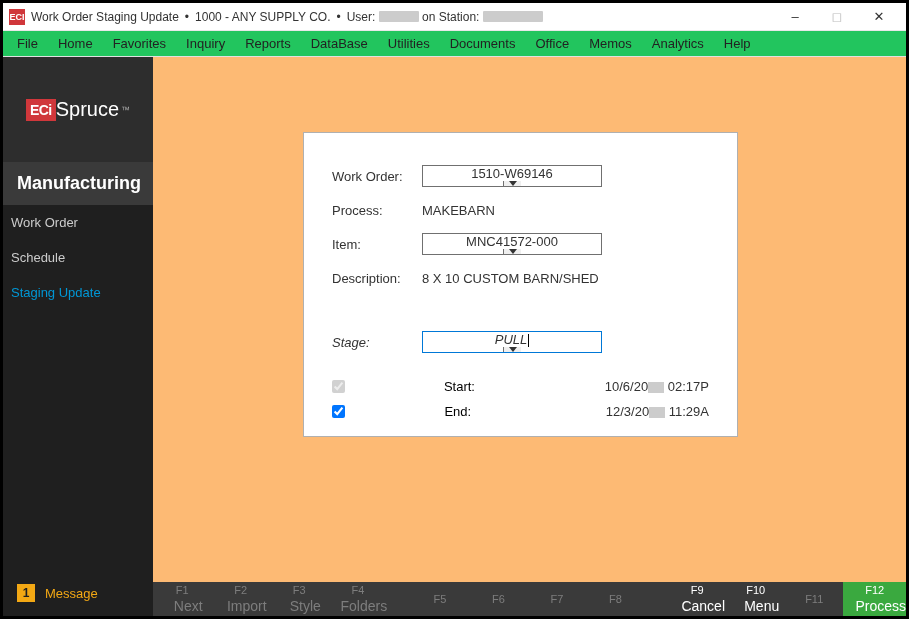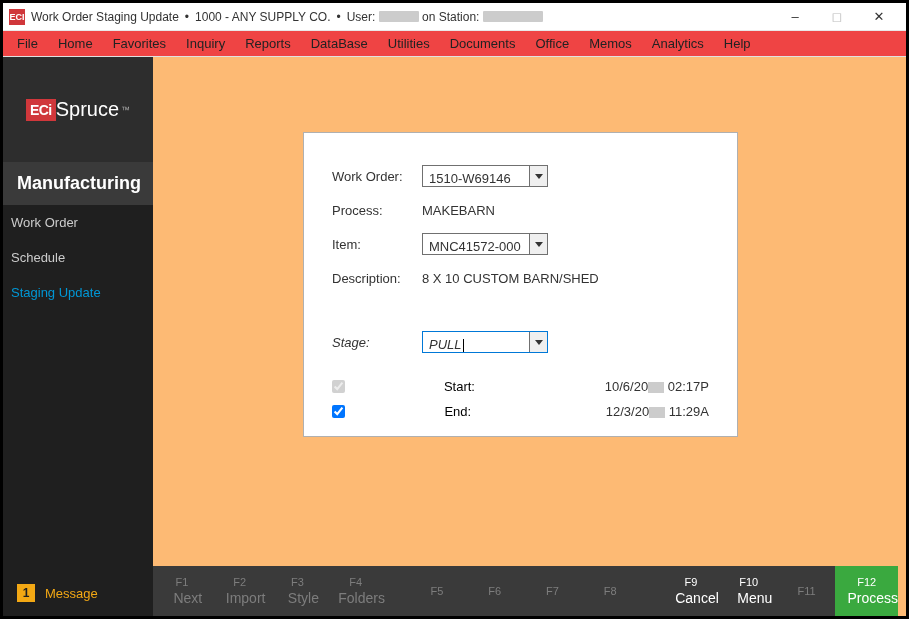--- a/index.html
+++ b/index.html
@@ -8,21 +8,21 @@
     
     .titlebar { height: 28px; background: #fff; display: flex; align-items: center; padding: 0 6px; font-size: 12px; color: #333; border-bottom: 1px solid #e8e8e8; }
     .titlebar .app-icon { width: 16px; height: 16px; background: #d0373b; color: #fff; font-size: 9px; font-weight: bold; display: flex; align-items: center; justify-content: center; margin-right: 6px; }
     .titlebar .title-text { flex: 0 0 auto; }
     .titlebar .dot { margin: 0 6px; }
     .titlebar .redact { display: inline-block; background: #ccc; height: 11px; border-radius: 1px; vertical-align: middle; }
     .titlebar .wincontrols { margin-left: auto; display: flex; gap: 0; }
     .titlebar .wincontrols div { width: 42px; height: 25px; display: flex; align-items: center; justify-content: center; font-size: 13px; cursor: pointer; }
 
     
-    .menubar { height: 26px; background: #ef4444; display: flex; align-items: center; padding: 0 4px; font-size: 13px; color: #222; border-bottom: 1px solid #e1e1e1; }
+    .menubar { height: 26px; background: #22c55e; display: flex; align-items: center; padding: 0 4px; font-size: 13px; color: #222; border-bottom: 1px solid #e1e1e1; }
     .menubar .menuitem { padding: 3px 10px; cursor: pointer; }
 
     .workspace { display: flex; height: calc(100% - 28px - 26px); }
 
     
     .sidebar { width: 150px; background: #1f1f1f; display: flex; flex-direction: column; color: #ccc; }
     .logo-area { height: 105px; display: flex; align-items: center; justify-content: center; background: #2d2d2d; }
     .logo-eci { background: #d0373b; color: #fff; font-weight: bold; font-size: 14px; padding: 3px 4px; letter-spacing: -0.5px; }
     .logo-spruce { color: #fff; font-size: 20px; margin-left: 0; font-weight: 300; }
     .logo-tm { color: #aaa; font-size: 9px; vertical-align: top; margin-left: 2px; }
@@ -33,34 +33,34 @@
     .message-row { display: flex; align-items: center; padding: 10px 14px 14px; font-size: 13px; color: #f3a814; }
     .msg-badge { width: 18px; height: 18px; background: #f3a814; color: #1f1f1f; font-weight: bold; display: flex; align-items: center; justify-content: center; margin-right: 10px; font-size: 12px; }
 
     
     .main { flex: 1; background: #fdba74; position: relative; }
     .form-panel { position: absolute; left: 150px; top: 75px; width: 435px; height: 305px; background: #fff; border: 1px solid #b0b0b0; padding: 32px 28px 20px; }
     .form-row { display: flex; align-items: center; margin-bottom: 12px; font-size: 13px; color: #333; min-height: 22px; }
     .form-row.spacer-top { margin-top: 42px; font-style: italic; }
     .form-row .label { width: 90px; }
     .form-row .value { color: #333; }
-    .combo { width: 126px; height: 22px; border: 1px solid #707070; display: flex; align-items: flex-end; background: #fff; position: relative; }
+    .combo { width: 180px; height: 22px; border: 1px solid #707070; display: flex; align-items: center; background: #fff; position: relative; flex-direction: column; }
     .combo.active { border-color: #0078d7; }
     .combo .combo-text { flex: 1; padding: 0 6px; font-size: 13px; }
     .combo .combo-btn { width: 18px; height: 100%; border-left: 1px solid #707070; display: flex; align-items: center; justify-content: center; cursor: pointer; background: #efefef; }
     .combo .combo-btn::after { content: ""; border-left: 4px solid transparent; border-right: 4px solid transparent; border-top: 5px solid #333; }
     .cursor { display: inline-block; width: 1px; height: 13px; background: #000; vertical-align: middle; margin-left: 1px; }
     .chk-row { display: flex; align-items: center; margin-bottom: 10px; font-size: 13px; justify-content: space-between; }
     .chk-row .cb { margin-left: 0; margin-right: 6px; }
     .chk-row .cb-label { width: 68px; }
     .chk-row .cb-val { color: #333; }
     .chk-row .redact-sm { display: inline-block; background: #ccc; width: 16px; height: 11px; vertical-align: middle; }
 
     
-    .fbar { position: absolute; left: 0; right: 8px; bottom: 0; height: 50px; background: #3a3a3a; display: flex; }
+    .fbar { position: absolute; left: 0; right: 0; bottom: 0; height: 34px; background: #3a3a3a; display: flex; }
     .fkey { flex: 1; color: #7d7d7d; font-size: 11px; display: flex; flex-direction: column; align-items: center; justify-content: center; cursor: pointer; line-height: 1.3; }
     .fkey.enabled { color: #fff; }
     .fkey.process { background: #3aa93f; color: #fff; }
     .fkey .k { font-size: 11px; }
     .fkey .lbl { font-size: 14px; margin-left: 12px; }
     .fkey.spacer { flex: 0.4; cursor: default; }
   </style>
 </head>
 <body>
 

